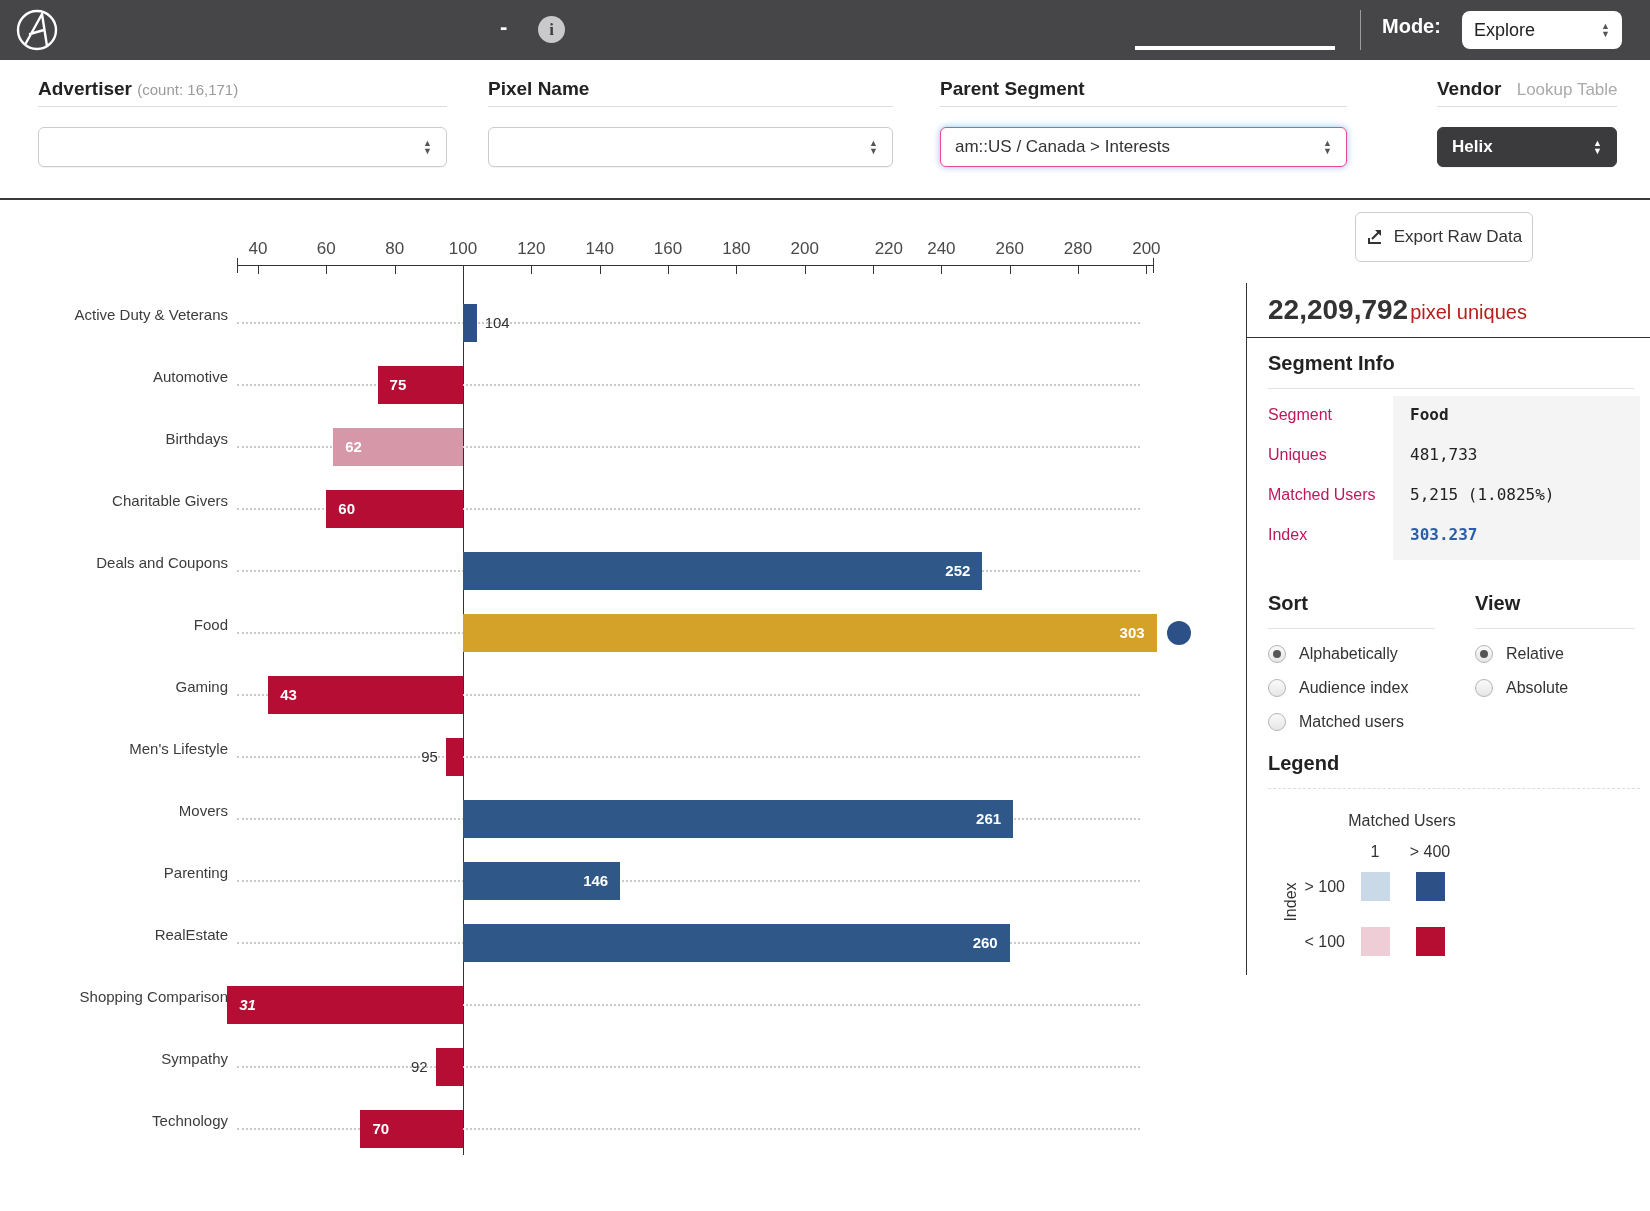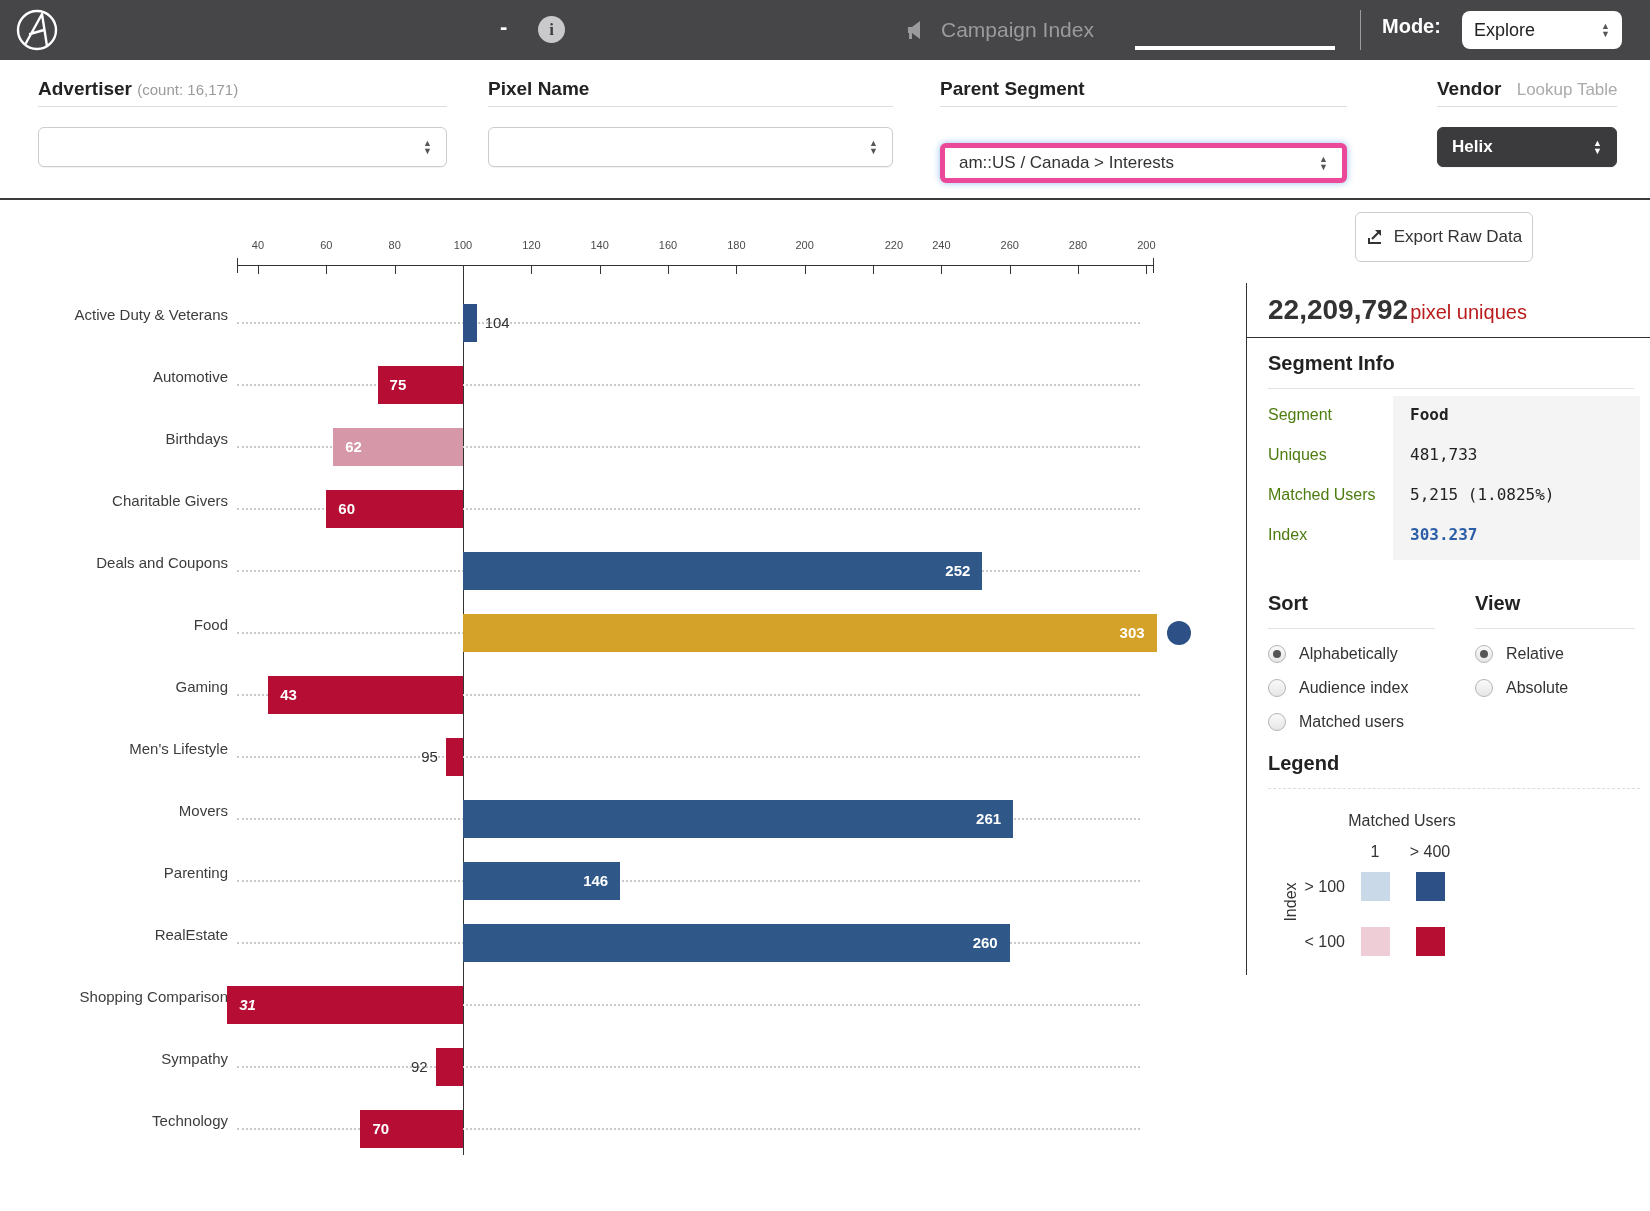--- a/index.html
+++ b/index.html
@@ -22,47 +22,47 @@
   .stepper { margin-left:auto; display:flex; flex-direction:column; align-items:center; font-size:9px; line-height:8px; color:#555; }
   .stepper span { display:block; }
 
   
   .filterbar { position:absolute; top:60px; left:0; width:1650px; height:140px; background:#fff; border-bottom:2px solid #3a3a3c; }
   .f-label { position:absolute; top:18px; font-size:19px; font-weight:bold; color:#222; }
   .f-note { font-size:15px; font-weight:normal; color:#9a9a9a; }
   .f-link { font-size:17px; font-weight:normal; color:#aaa; margin-left:10px; cursor:pointer; }
   .f-hr { position:absolute; top:46px; height:1px; background:#ddd; }
   .sel { position:absolute; top:67px; height:40px; background:#fff; border:1px solid #ccc; border-radius:6px; display:flex; align-items:center; padding:0 14px; font-size:17px; color:#333; cursor:pointer; box-shadow:0 1px 1px rgba(0,0,0,.05); }
-  .sel-focus { border:5px solid #ec4899; box-shadow:0 0 7px rgba(95,155,220,.65);margin-top:16px; }
+  .sel-focus { border:1px solid #ec4899; box-shadow:0 0 7px rgba(95,155,220,.65); }
   .sel-dark { background:#3b3b3e; color:#fff; border:1px solid #3b3b3e; font-weight:bold; }
   .sel-dark .stepper { color:#fff; }
 
   
   .axis-line { position:absolute; left:237px; top:265px; width:916px; height:1px; background:#333; }
   .axis-cap { position:absolute; top:258px; width:1px; height:15px; background:#333; }
   .tick-mark { position:absolute; top:266px; width:1px; height:8px; background:#333; }
-  .tick-label { position:absolute; top:239px; width:60px; text-align:center; font-size:11px; color:#4a4a4a; }
+  .tick-label { position:absolute; top:239px; width:60px; text-align:center; font-size:17px; color:#4a4a4a; }
   .baseline { position:absolute; left:463px; top:265px; width:1px; height:890px; background:#333; }
   .gridline { position:absolute; left:237px; width:903px; height:0; border-top:2px dotted #c9c9c9; }
   .cat-label { position:absolute; left:0; width:228px; text-align:right; font-size:15px; color:#3c3c3c; height:18px; line-height:18px; }
   .bar { position:absolute; height:38px; cursor:pointer; }
   .bar-val-in { position:absolute; height:18px; line-height:18px; font-size:15px; font-weight:bold; color:#fff; }
   .bar-val-out { position:absolute; height:18px; line-height:18px; font-size:15px; color:#333; }
   .sel-dot { position:absolute; width:24px; height:24px; border-radius:50%; }
 
   
   .export-btn { position:absolute; left:1355px; top:212px; width:178px; height:50px; background:#fff; border:1px solid #ccc; border-radius:6px; display:flex; align-items:center; justify-content:center; gap:9px; font-size:17px; color:#333; cursor:pointer; }
   .panel-vline { position:absolute; left:1246px; top:283px; width:1px; height:692px; background:#333; }
   .panel-hline { position:absolute; left:1246px; top:337px; width:404px; height:1px; background:#333; }
   .big-num { position:absolute; left:1268px; top:294px; font-size:28px; font-weight:bold; color:#333; }
   .big-num-label { font-size:20px; font-weight:normal; color:#b91c1c; margin-left:2px; }
   .sec-title { position:absolute; font-size:20px; font-weight:bold; color:#222; }
   .sec-hr { position:absolute; height:1px; background:#e2e2e2; }
   .info-bg { position:absolute; left:1393px; top:396px; width:247px; height:164px; background:#f4f4f4; }
-  .info-label { position:absolute; left:1268px; font-size:16px; color:#4d7c0f; }
+  .info-label { position:absolute; left:1268px; font-size:16px; color:#be185d; }
   .info-value { position:absolute; left:1410px; font-size:16px; font-family:"DejaVu Sans Mono", monospace; color:#222; }
   .v-bold { font-weight:bold; }
   .v-accent { font-weight:bold; color:#2b5ea7; }
   .radio-row { position:absolute; display:flex; align-items:center; gap:13px; cursor:pointer; }
   .radio { width:18px; height:18px; border-radius:50%; border:1px solid #b5b5b5; background:linear-gradient(#fafafa,#e6e6e6); position:relative; }
   .radio.checked::after { content:''; position:absolute; left:4px; top:4px; width:8px; height:8px; border-radius:50%; background:#555; }
   .radio-label { font-size:16px; color:#333; }
   .legend-hr { position:absolute; left:1268px; top:788px; width:372px; border-top:1px dashed #ddd; }
   .lg-col-title { position:absolute; left:1328px; top:812px; width:148px; text-align:center; font-size:16px; color:#333; }
   .lg-col-label { position:absolute; top:843px; width:60px; text-align:center; font-size:16px; color:#333; }
@@ -74,27 +74,20 @@
 <body>
 
 <div class="header">
   <svg class="logo" viewBox="0 0 46 46">
     <circle cx="23" cy="23" r="19" fill="none" stroke="#fff" stroke-width="2.4"></circle>
     <path d="M12 36 L28 7 L33 39 M16 27 L30 23" fill="none" stroke="#fff" stroke-width="2.4" stroke-linecap="round" stroke-linejoin="round"></path>
   </svg>
   <div class="hdr-dash">-</div>
   <div class="info-badge">i</div>
 
-  <div class="tab tab-campaign">
-    <svg width="24" height="22" viewBox="0 0 24 22">
-      <path d="M3 8 h4 l8-6 v18 l-8-6 H3 z" fill="#9b9b9d"></path>
-      <rect x="4" y="14" width="3" height="6" fill="#9b9b9d"></rect>
-    </svg>
-    <span>Campaign Index</span>
-  </div>
   <div class="tab-underline"></div>
 
   <div class="hdr-divider"></div>
   <div class="mode-label">Mode:</div>
   <div class="mode-select">
     <span>Explore</span>
     <span class="stepper">
         <span>▲</span>
         <span>▼</span>
       </span>

